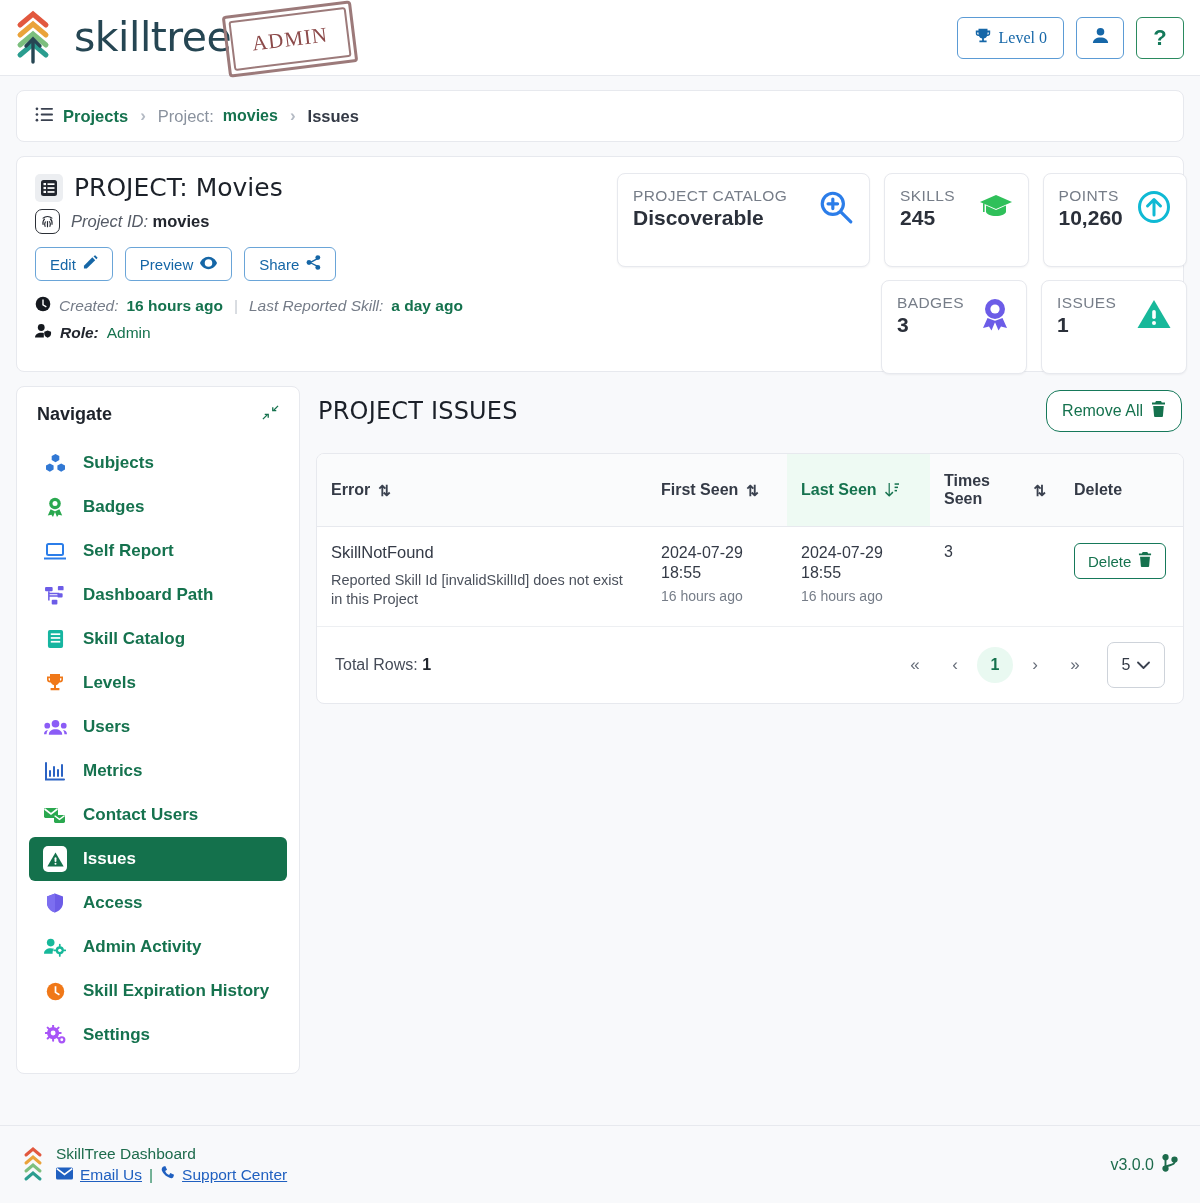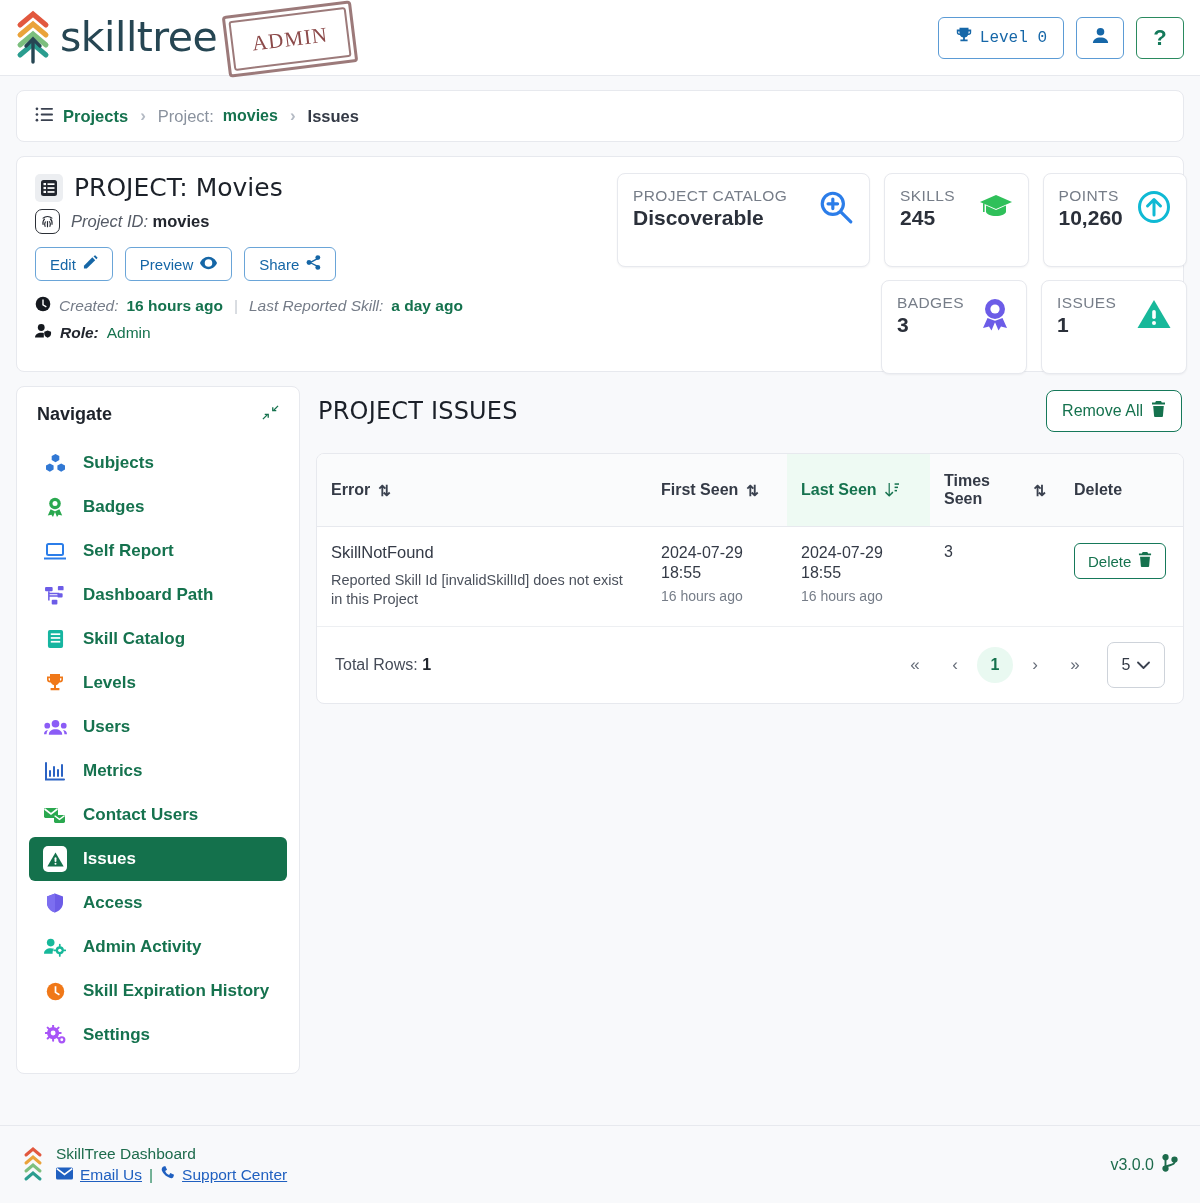--- a/index.html
+++ b/index.html
@@ -11,21 +11,21 @@
     color:#2e3440;
     -webkit-font-smoothing:antialiased;
   }
   .page { width:1200px; height:1203px; position:relative; display:flex; flex-direction:column; }
 
   
   .topbar {
     height:76px; background:#ffffff; border-bottom:1px solid #e7e9ee;
     display:flex; align-items:center; padding:0 16px 0 12px; flex:0 0 auto;
   }
-  .brand { display:flex; align-items:center; gap:2px; position:relative; }
+  .brand { display:flex; align-items:center; gap:16px; position:relative; }
   .logo-mark { width:42px; height:58px; position:relative; flex:0 0 auto; }
   .wordmark {
     font-size:41px; color:#264653; letter-spacing:-0.5px; line-height:1;
     font-family:"DejaVu Sans", sans-serif; font-weight:400; margin-left:4px;
   }
   .admin-stamp {
     position:absolute; left:213px; top:-1px;
     width:130px; height:62px; transform:rotate(-7deg);
   }
   .admin-stamp .outer {
@@ -36,21 +36,21 @@
   }
   .admin-stamp .txt {
     position:absolute; inset:0; display:flex; align-items:center; justify-content:center;
     font-family:"Liberation Serif", serif; font-size:21px; color:#8c4a4a;
     letter-spacing:1px;
   }
   .topbar-right { margin-left:auto; display:flex; align-items:center; gap:12px; }
   .btn-outline-blue {
     border:1px solid #5b9bd5; border-radius:6px; background:#fff; color:#1667a8;
     font-size:16px; height:42px; display:flex; align-items:center; gap:7px;
-    padding:0 16px; cursor:pointer; font-family:Liberation Mono, monospace;
+    padding:0 16px; cursor:pointer; font-family:Liberation Serif, serif;
   }
   .btn-sq { width:48px; justify-content:center; padding:0; }
   .btn-outline-green {
     border:1px solid #2a8a5f; border-radius:6px; background:#fff; color:#13795a;
     font-size:22px; font-weight:bold; height:42px; width:48px;
     display:flex; align-items:center; justify-content:center; cursor:pointer;
   }
 
   
   .breadcrumb-card {
@@ -129,21 +129,21 @@
   .nav-item.active .nicon-box {
     width:26px; height:26px; background:#fff; border-radius:5px;
     display:flex; align-items:center; justify-content:center;
   }
 
   
   .main-card { flex:1 1 auto; }
   .main-head { display:flex; align-items:center; padding:4px 2px 0; }
   .main-title { font-size:24px; color:#1b2028; letter-spacing:.2px; font-family:"DejaVu Sans", sans-serif; }
   .btn-green-outline {
-    margin-left:auto; border:1px solid #16795a; border-radius:8px; background:#fff;
+    margin-left:auto; border:1px solid #16795a; border-radius:14px; background:#fff;
     color:#15724e; font-size:16px; height:42px; display:flex; align-items:center; gap:8px;
     padding:0 15px; cursor:pointer;
   }
   .table-card {
     margin-top:21px; background:#fff; border:1px solid #e7e9ee; border-radius:8px; overflow:hidden;
   }
   table { width:100%; border-collapse:collapse; }
   thead th {
     background:#fafbfc; border-bottom:1px solid #e7e9ee; text-align:left;
     font-size:16px; color:#343a46; padding:18px 14px; font-weight:bold; vertical-align:middle;

